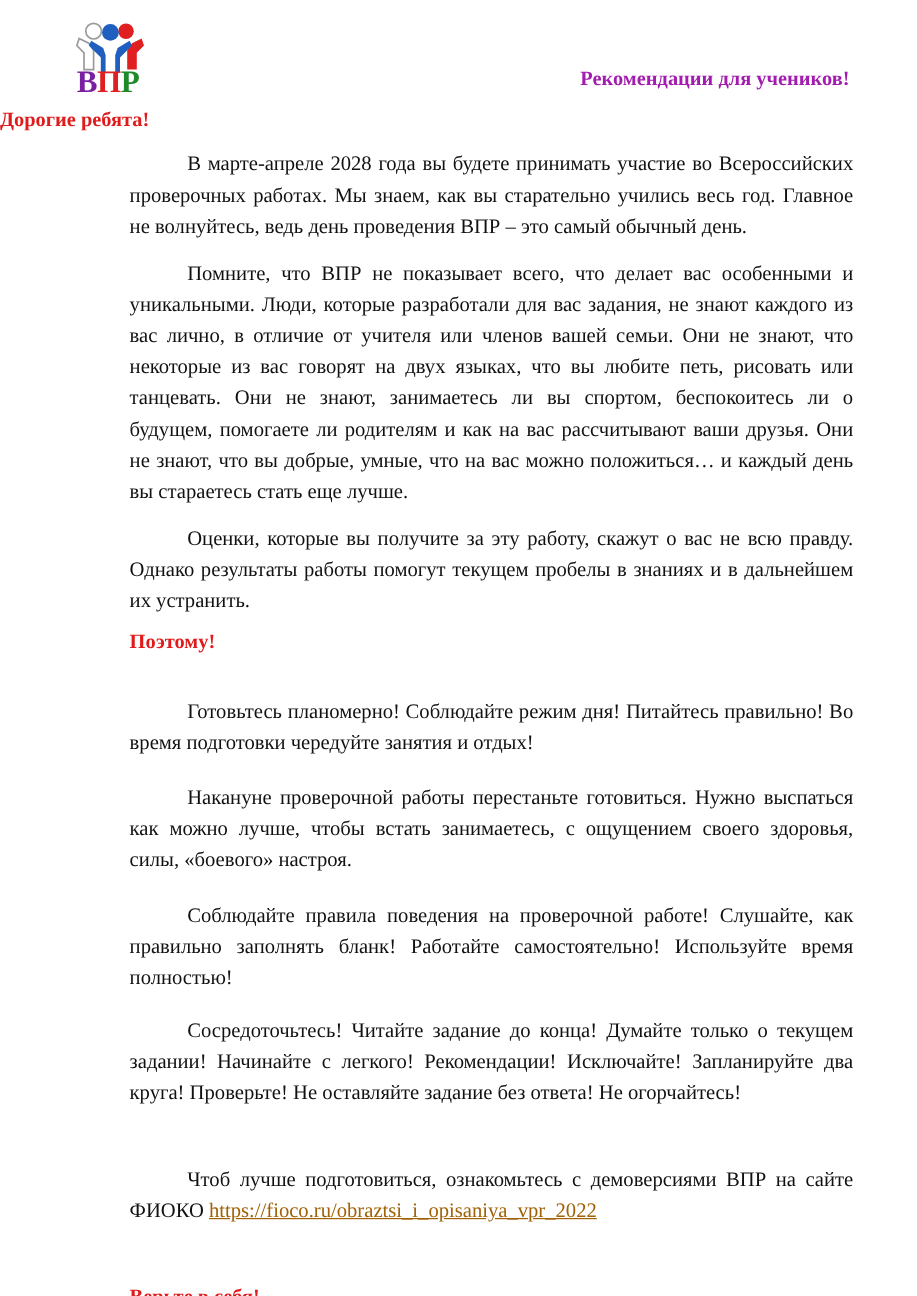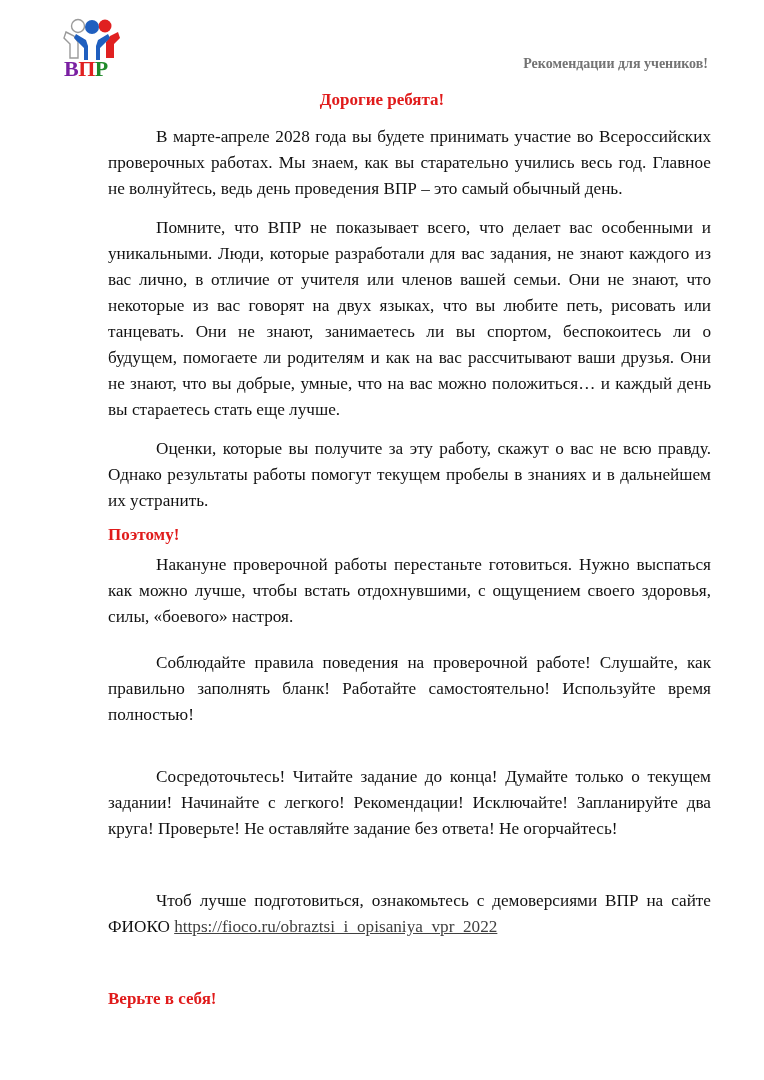--- a/index.html
+++ b/index.html
@@ -22,41 +22,41 @@
       width: 60px;
       height: 62px;
     }
     .logo svg { display: block; }
     .logo-text {
       position: absolute;
       left: 2px;
       top: 40px;
       font-family: "Liberation Serif", serif;
       font-weight: bold;
-      font-size: 22px;
+      font-size: 26px;
       letter-spacing: -0.5px;
       line-height: 22px;
       white-space: nowrap;
     }
     .logo-text span { display: inline-block; }
     .header-title {
       position: absolute;
       right: 56px;
       top: 56px;
       font-weight: bold;
-      font-size: 14px;
-      color: #737373;
+      font-size: 17px;
+      color: #a21caf;
       white-space: nowrap;
     }
     .greeting {
       position: absolute;
       left: 0;
       width: 764px;
       top: 90px;
-      text-align: center;
+      text-align: left;
       font-weight: bold;
       font-size: 17px;
       color: #e01b1b;
       font-family: Liberation Serif, serif;
     }
     .content {
       position: absolute;
       left: 108px;
       top: 124px;
       width: 603px;
@@ -69,21 +69,21 @@
       text-indent: 48px;
     }
     .red-heading {
       margin: 0;
       font-weight: bold;
       font-size: 17px;
       line-height: 26px;
       color: #e01b1b;
     }
     .link {
-      color: #404040;
+      color: #a16207;
       text-decoration: underline;
     }
   </style>
 </head>
 <body>
 
 <div class="logo">
   <svg width="60" height="42" viewBox="0 0 60 42">
 
     <circle cx="16" cy="8" r="6.5" fill="#ffffff" stroke="#9a9a9a" stroke-width="1.4"></circle>
@@ -102,22 +102,23 @@
 
 <div class="header-title">Рекомендации для учеников!</div>
 
 <div class="greeting">Дорогие ребята!</div>
 
 <div class="content">
   <p class="para">В марте-апреле 2028 года вы будете принимать участие во Всероссийских проверочных работах. Мы знаем, как вы старательно учились весь год. Главное не волнуйтесь, ведь день проведения ВПР – это самый обычный день.</p>
   <p class="para">Помните, что ВПР не показывает всего, что делает вас особенными и уникальными. Люди, которые разработали для вас задания, не знают каждого из вас лично, в отличие от учителя или членов вашей семьи. Они не знают, что некоторые из вас говорят на двух языках, что вы любите петь, рисовать или танцевать. Они не знают, занимаетесь ли вы спортом, беспокоитесь ли о будущем, помогаете ли родителям и как на вас рассчитывают ваши друзья. Они не знают, что вы добрые, умные, что на вас можно положиться… и каждый день вы стараетесь стать еще лучше.</p>
   <p class="para" style="margin-bottom:8px">Оценки, которые вы получите за эту работу, скажут о вас не всю правду. Однако результаты работы помогут текущем пробелы в знаниях и в дальнейшем их устранить.</p>
 
-  <div class="red-heading" style="margin-bottom:4px">Поэтому!</div>
+  <div class="red-heading" style="margin-bottom:32px">Поэтому!</div>
 
-  <p class="para" style="margin-bottom:20px">Накануне проверочной работы перестаньте готовиться. Нужно выспаться как можно лучше, чтобы встать отдохнувшими, с ощущением своего здоровья, силы, «боевого» настроя.</p>
-  <p class="para" style="margin-bottom:36px">Соблюдайте правила поведения на проверочной работе! Слушайте, как правильно заполнять бланк! Работайте самостоятельно! Используйте время полностью!</p>
+  <p class="para" style="margin-bottom:20px">Готовьтесь планомерно! Соблюдайте режим дня! Питайтесь правильно! Во время подготовки чередуйте занятия и отдых!</p>
+  <p class="para" style="margin-bottom:20px">Накануне проверочной работы перестаньте готовиться. Нужно выспаться как можно лучше, чтобы встать занимаетесь, с ощущением своего здоровья, силы, «боевого» настроя.</p>
+  <p class="para" style="margin-bottom:18px">Соблюдайте правила поведения на проверочной работе! Слушайте, как правильно заполнять бланк! Работайте самостоятельно! Используйте время полностью!</p>
   <p class="para" style="margin-bottom:46px">Сосредоточьтесь! Читайте задание до конца! Думайте только о текущем задании! Начинайте с легкого! Рекомендации! Исключайте! Запланируйте два круга! Проверьте! Не оставляйте задание без ответа! Не огорчайтесь!</p>
 
   <p class="para" style="margin-bottom:46px"><span>Чтоб лучше подготовиться, ознакомьтесь с демоверсиями ВПР на сайте ФИОКО </span><a class="link">https://fioco.ru/obraztsi_i_opisaniya_vpr_2022</a></p>
 
   <div class="red-heading">Верьте в себя!</div>
 </div>
 
 </body></html>

